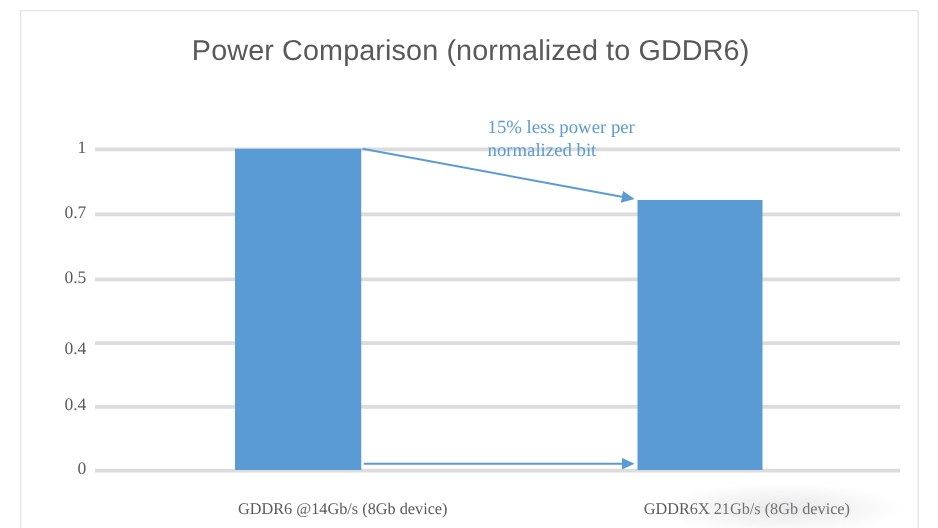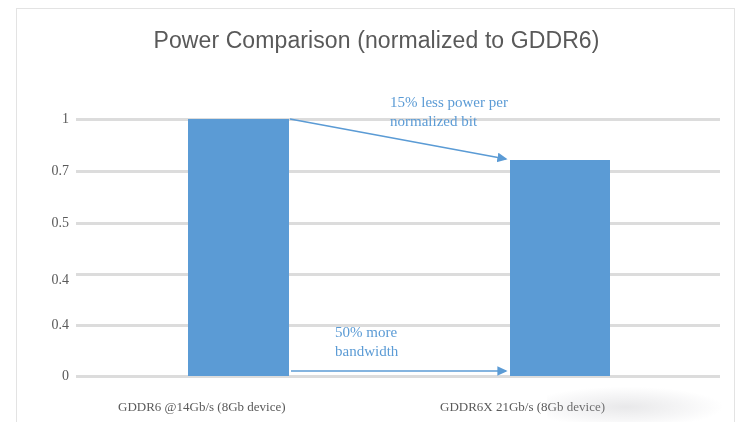--- a/index.html
+++ b/index.html
@@ -65,21 +65,21 @@
     width: 52px;
     height: 16px;
   }
   .bar {
     position: absolute;
     background: #5b9bd5;
   }
   .cat-label {
     position: absolute;
     top: 390px;
-    text-align: left;
+    text-align: right;
     font-size: 13px;
     color: #5a5a5a;
     font-family: "Liberation Serif", serif;
     white-space: nowrap;
   }
   .annotation {
     position: absolute;
     font-size: 15px;
     color: #5b9bd5;
     font-family: "Liberation Serif", serif;
@@ -154,21 +154,17 @@
       <line x1="273" y1="110" x2="489" y2="150" stroke="#5b9bd5" stroke-width="1.6" marker-end="url(#arrowhead)"></line>
 
       <line x1="274" y1="362" x2="489" y2="362" stroke="#5b9bd5" stroke-width="1.6" marker-end="url(#arrowhead)"></line>
     </svg>
 
     <div class="annotation" style="left:373px; top:84px;">
       <div>15% less power per</div>
       <div>normalized bit</div>
     </div>
 
-    <div class="annotation" style="left:318px; top:314px;">
-      <div>50% more</div>
-      <div>bandwidth</div>
-    </div>
 
     <div id="watermark"></div>
 
   </div>
 </div>
 
 </body></html>

